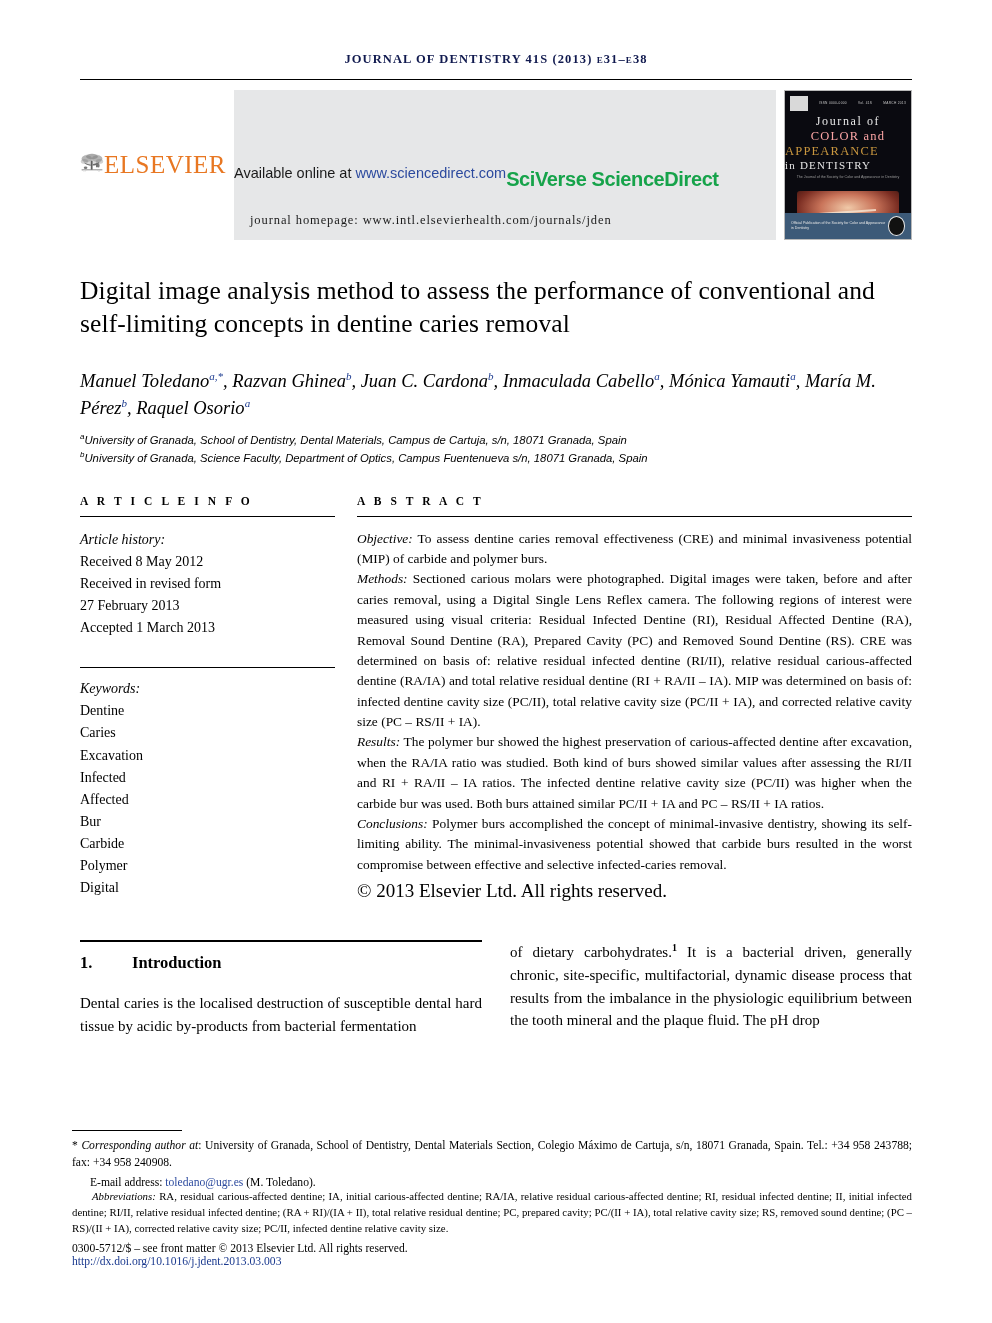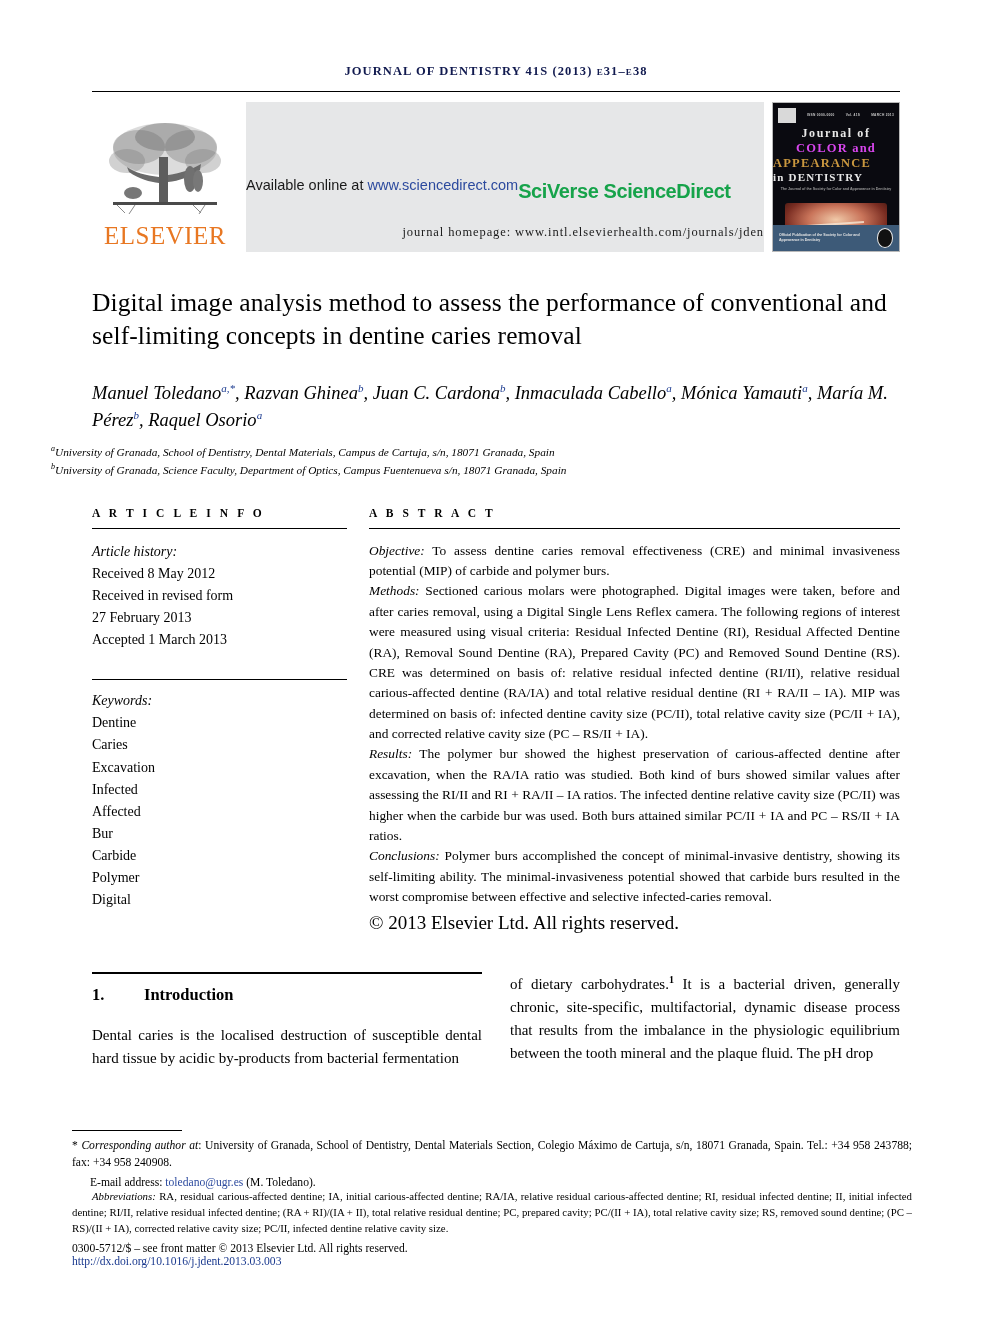--- a/index.html
+++ b/index.html
@@ -10,21 +10,21 @@
   }
   body {
     font-family: "Liberation Serif", serif;
     color: #000000;
     position: relative;
   }
   .page {
     width: 992px;
     height: 1323px;
     position: relative;
-    padding: 12px;
+    padding: 0;
   }
 
   
   .running-head {
     text-align: center;
     font-family: "Liberation Serif", serif;
     font-variant: small-caps;
     font-weight: bold;
     font-size: 12.5px;
     letter-spacing: 1.1px;
@@ -40,21 +40,21 @@
   .header-band {
     margin: 10px 80px 0 80px;
     display: flex;
     align-items: stretch;
     height: 150px;
   }
   .elsevier-logo {
     width: 146px;
     flex: 0 0 146px;
     display: flex;
-    flex-direction: column;
+    flex-direction: row;
     align-items: center;
     justify-content: flex-end;
     padding-bottom: 4px;
   }
   .elsevier-tree { width: 120px; height: 104px; }
   .elsevier-word {
     font-family: "Liberation Serif", serif;
     font-size: 25px;
     letter-spacing: 0.5px;
     color: #e87722;
@@ -82,46 +82,45 @@
     font-weight: bold;
     font-size: 20px;
     color: #16a34a;
     letter-spacing: -0.4px;
     margin-top: 12px;
   }
   .homepage {
     position: absolute;
     bottom: 12px;
     left: 16px; right: 0;
-    text-align: right;
+    text-align: left;
     font-family: "Liberation Serif", serif;
     font-size: 12.5px;
     letter-spacing: 0.9px;
     color: #1a1a1a;
   }
   .cover-thumb {
     width: 128px;
     flex: 0 0 128px;
     background: #0a0a10;
     border: 1px solid #b9b9b9;
     position: relative;
     overflow: hidden;
-    font-weight: bold;
   }
   .cov-topbar {
     position: absolute; top: 4px; left: 5px; right: 5px; height: 16px;
     display: flex; align-items: center; justify-content: space-between;
   }
   .cov-els { width: 18px; height: 15px; background: #d9d9d9; }
   .cov-tinytext {
     font-size: 3.2px; color: #c9c9c9; letter-spacing: 0.3px;
     font-family: "Liberation Sans", sans-serif;
   }
   .cov-t1 { font-family: "Liberation Serif", serif; color: #e8e8e8; font-size: 12px; letter-spacing: 1.6px; margin-top: 23px; text-align:center; }
-  .cov-t2 { font-family: "Liberation Serif", serif; color: #d946ef; font-size: 12.5px; letter-spacing: 1.2px; text-align:center; }
+  .cov-t2 { font-family: "Liberation Serif", serif; color: #fca5a5; font-size: 12.5px; letter-spacing: 1.2px; text-align:center; }
   .cov-t3 { font-family: "Liberation Serif", serif; color: #c9973f; font-size: 12.5px; letter-spacing: 1.2px; text-align:left; }
   .cov-t4 { font-family: "Liberation Serif", serif; color: #e8e8e8; font-size: 11px; letter-spacing: 1.2px; text-align:left; }
   .cov-sub { font-size: 3.6px; color: #9a9a9a; text-align:center; margin-top: 4px; font-family: "Liberation Sans", sans-serif;}
   .cov-photo {
     position: absolute; left: 12px; right: 12px; top: 100px; height: 42px;
     background:
       radial-gradient(ellipse at 50% 40%, #f0c9a8 0%, #c9745a 38%, #7a2d22 70%, #2b0d09 100%);
     border-radius: 3px;
   }
   .cov-photo:after {
@@ -147,22 +146,22 @@
   }
   .authors {
     margin: 28px 80px 0 80px;
     font-family: "Liberation Serif", serif;
     font-style: italic;
     font-size: 18.5px;
     line-height: 1.42;
   }
   .authors sup { color: #1b3a8f; font-style: italic; font-size: 11px; }
   .affil {
-    margin: 10px 80px 0 39px;
-    font-family: Liberation Serif, serif;
+    margin: 10px 80px 0 80px;
+    font-family: Liberation Sans, sans-serif;
     font-style: italic;
     font-size: 11.3px;
     line-height: 1.52;
   }
   .affil sup { font-size: 8px; }
 
   
   .info-abstract {
     margin: 28px 80px 0 80px;
     display: flex;

